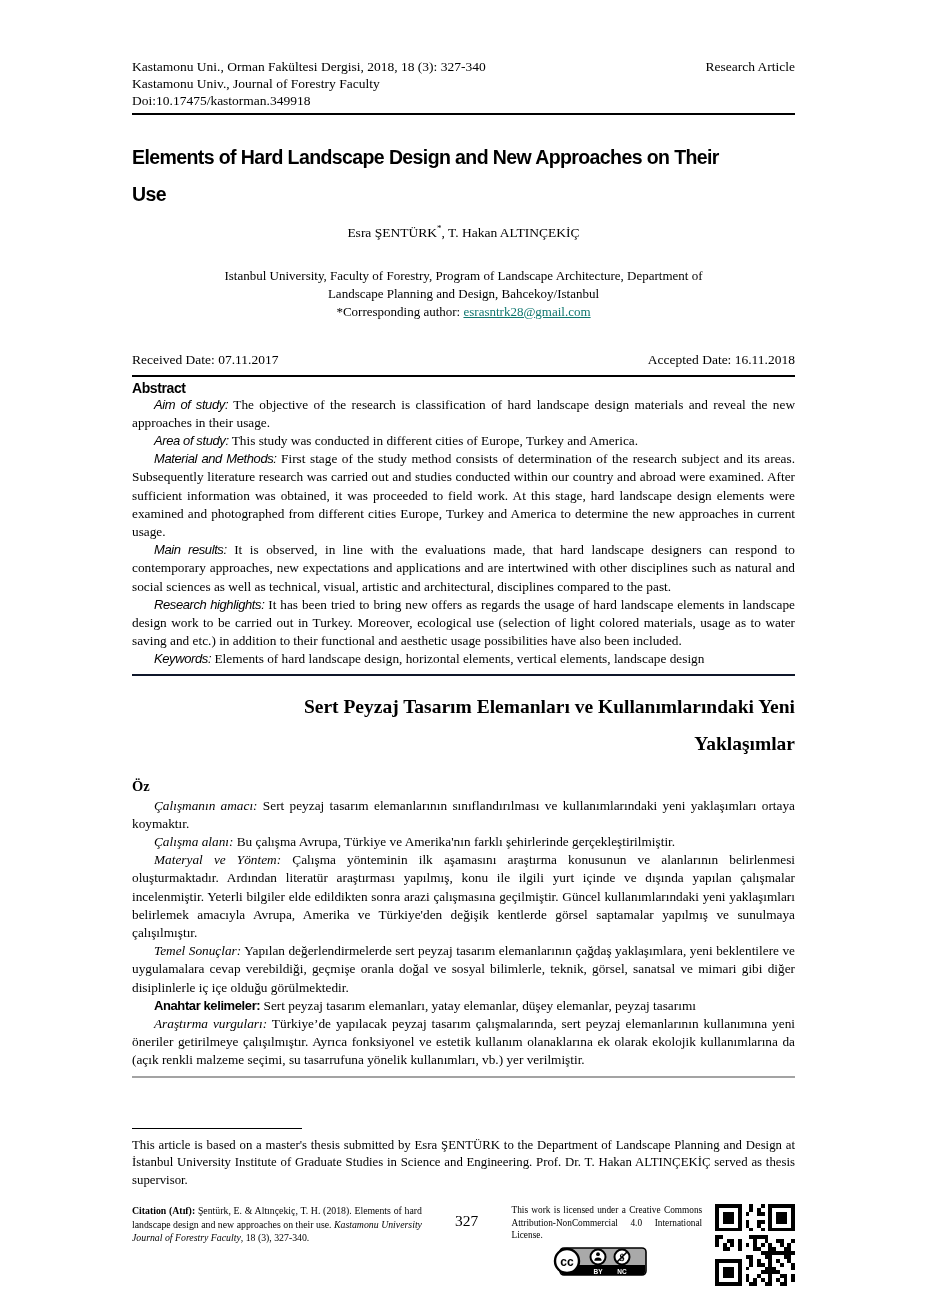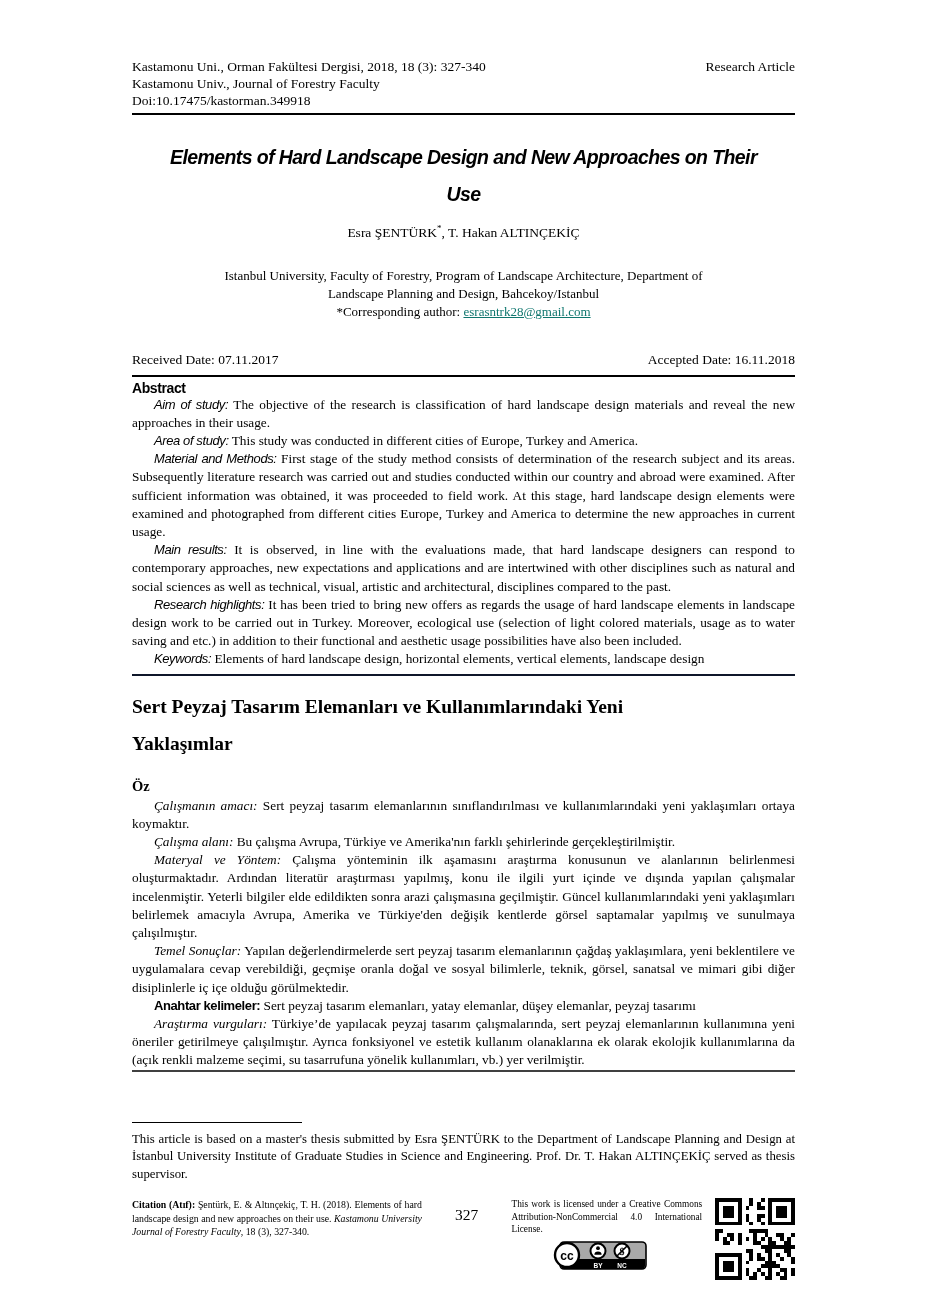--- a/index.html
+++ b/index.html
@@ -10,43 +10,43 @@
   }
   .content{width:663px;}
 
   
   .jheader{font-size:13.5px;line-height:17px;}
   .jheader .row1{display:flex;justify-content:space-between;}
   .jheader{border-bottom:2px solid #000;padding-bottom:4px;}
 
   
   .title-en{
-    margin-top:24px;text-align:center;font-family:"Liberation Sans",sans-serif;
-    font-weight:bold;font-size:19.5px;letter-spacing:-0.6px;line-height:37px;font-style:italic;
+    margin-top:24px;text-align:left;font-family:"Liberation Sans",sans-serif;
+    font-weight:bold;font-size:19.5px;letter-spacing:-0.6px;line-height:37px;
   }
   .authors{text-align:center;font-size:13.5px;margin-top:10px;}
   .authors sup{font-size:9px;}
   .affil{text-align:center;font-size:13px;line-height:18px;margin-top:26px;}
   .email-link{color:#0f766e;text-decoration:underline;}
 
   .dates{display:flex;justify-content:space-between;font-size:13.5px;margin-top:31px;
          padding-bottom:7px;border-bottom:2px solid #000;}
   .abstract{border-bottom:2px solid #0f172a;padding-bottom:5px;}
   .sec-head-en{font-family:"Liberation Sans",sans-serif;font-weight:bold;font-size:14px;
                letter-spacing:-0.4px;margin-top:3px;}
   .body-p{font-size:13.3px;line-height:18.2px;text-align:justify;text-indent:22px;margin:0;}
   .lead-en{font-family:"Liberation Sans",sans-serif;font-weight:normal;font-style:italic;
            letter-spacing:-0.4px;font-size:13px;}
   .lead-tr{font-style:italic;}
   .lead-kw-tr{font-family:"Liberation Sans",sans-serif;font-weight:bold;letter-spacing:-0.4px;font-size:13px;}
 
   
-  .title-tr{margin-top:12px;text-align:left;font-weight:bold;font-size:19.5px;line-height:37px;}
+  .title-tr{margin-top:12px;text-align:right;font-weight:bold;font-size:19.5px;line-height:37px;}
   .sec-head-tr{font-weight:bold;font-size:14.5px;margin-top:16px;margin-bottom:2px;}
-  .oz{border-bottom:2px solid #404040;padding-bottom:0;}
+  .oz{border-bottom:2px solid #a3a3a3;padding-bottom:6px;}
 
   
   .footnote{margin-top:50px;}
   .footnote-rule{width:170px;border-bottom:1.5px solid #000;margin-bottom:8px;}
   .footnote-text{font-size:12.8px;line-height:17.5px;text-align:justify;margin:0;}
 
   
   .footer{display:flex;margin-top:15px;align-items:flex-start;}
   .citation{width:298px;font-size:9.8px;line-height:13.5px;text-align:justify;}
   .citation .c-lead{font-weight:bold;}

